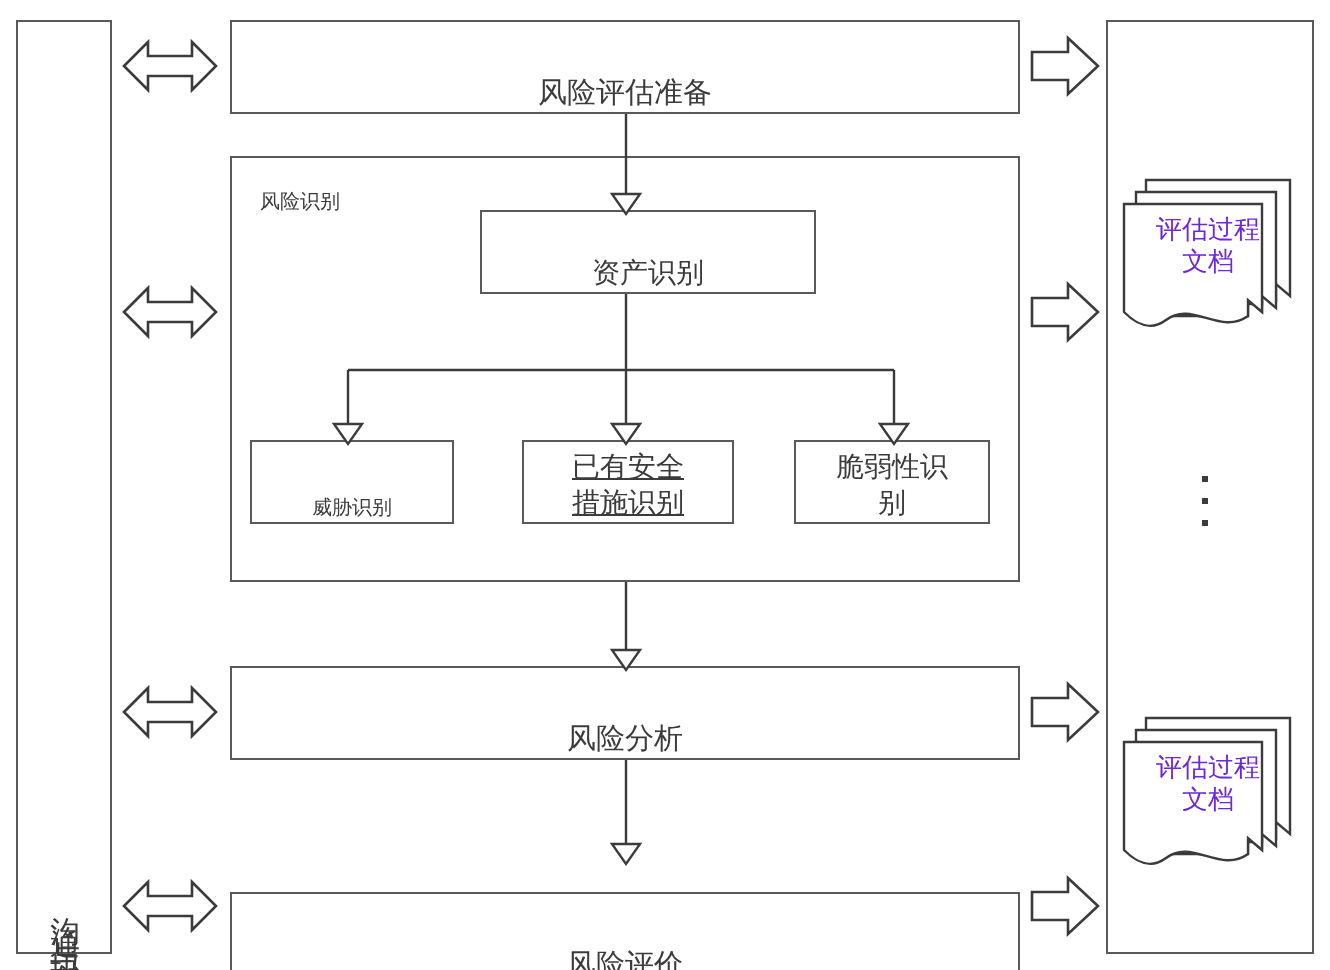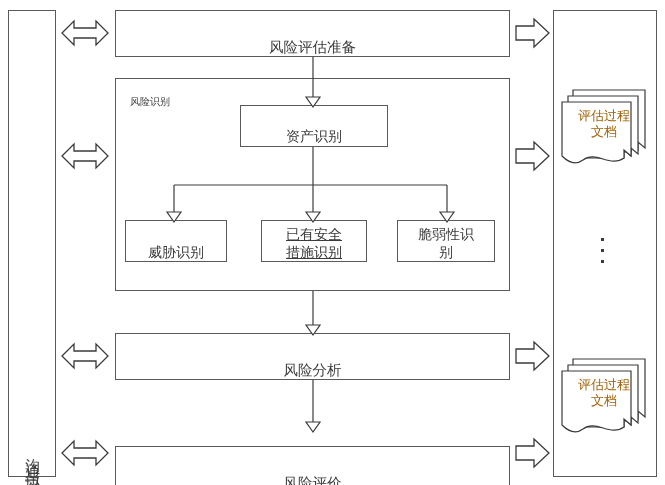--- a/index.html
+++ b/index.html
@@ -76,31 +76,30 @@
     position: absolute;
     left: 14px;
     top: 17px;
     font-size: 10px;
     color: #3b3b3b;
     white-space: nowrap;
   }
   #box-asset {
     left: 240px;
     top: 105px;
-    width: 148px;
+    width: 168px;
     height: 42px;
     font-size: 14px;
-    font-family: Liberation Mono, monospace;
   }
   #box-threat {
     left: 125px;
     top: 220px;
     width: 102px;
     height: 42px;
-    font-size: 14px;
+    font-size: 10px;
   }
   #box-measures {
     left: 261px;
     top: 220px;
     width: 106px;
     height: 42px;
     font-size: 14px;
     text-decoration: underline;
   }
   #box-vuln {
@@ -138,21 +137,21 @@
   .overlay.connectors { z-index: 2; }
   .overlay.arrows     { z-index: 3; }
   .overlay.docs       { z-index: 4; }
 
   
   .doc-label {
     position: absolute;
     width: 76px;
     text-align: center;
     font-size: 13px;
-    color: #a16207;
+    color: #6d28d9;
     line-height: 1.25;
     z-index: 5;
   }
   #doc-label-top  { left: 566px; top: 108px; }
   #doc-label-bot  { left: 566px; top: 377px; }
 
   
   #doc-ellipsis {
     position: absolute;
     left: 597px;

